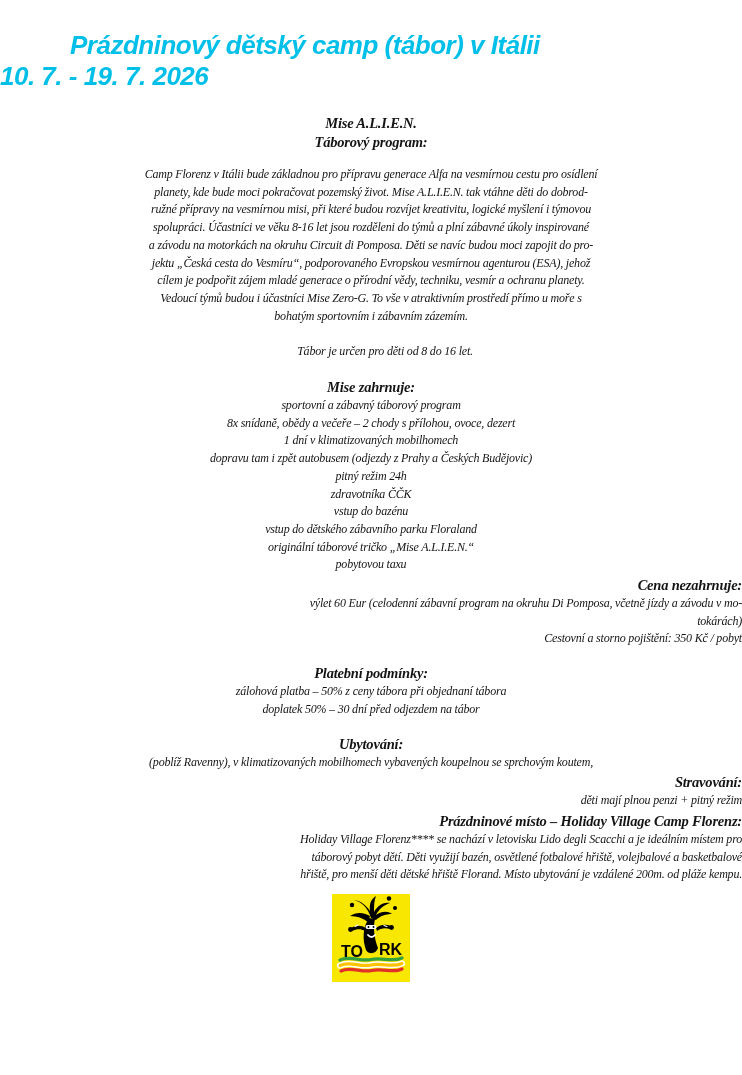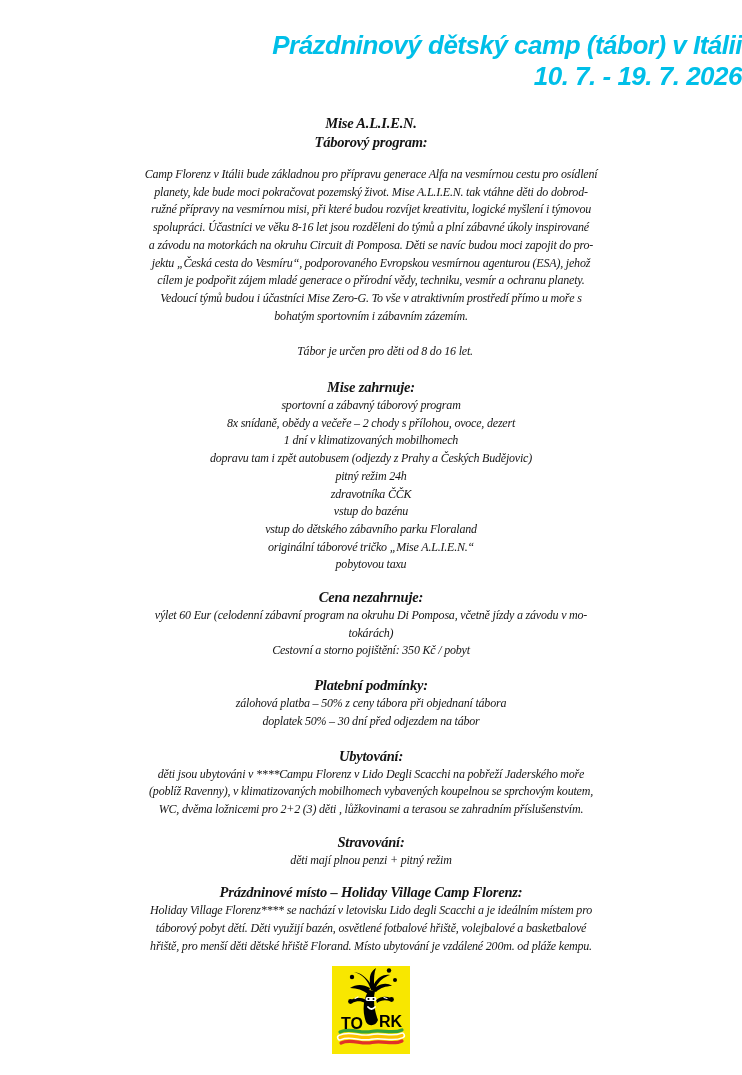--- a/index.html
+++ b/index.html
@@ -10,21 +10,21 @@
     min-height:1075px;
     margin:0 auto;
     background:#ffffff;
     font-family:"Liberation Sans", sans-serif;
     font-style:italic;
     color:#141414;
     overflow:hidden;
   }
   .title-block{
     padding-top:30px;
-    text-align:right;
+    text-align:left;
     color:#00bfe8;
     font-weight:700;
     font-size:26px;
     line-height:31px;
     letter-spacing:-0.5px;
   }
   .title-line1{padding-left:70px;}
   .section{text-align:center;font-family:Liberation Serif, serif;}
   .sec-heading{
     font-weight:700;
@@ -35,21 +35,21 @@
   .line{
     font-size:12px;
     line-height:17.7px;
     letter-spacing:-0.2px;
   }
   .mise-block{margin-top:22px;}
   .paragraph{margin-top:14px;}
   .age-note{margin-top:18px;padding-left:28px;}
   .mt-17{margin-top:17px;}
   .mt-16{margin-top:16px;}
-  .mt-14{margin-top:14px;}
+  .mt-14{margin-top:2px;text-align:right;}
   .logo-wrap{
     margin-top:10px;
     display:flex;
     justify-content:center;
   }
   .logo-wrap svg{display:block;}
 </style>
 </head>
 <body>
 
@@ -103,23 +103,21 @@
   </div>
 
   <div class="section mt-16">
     <div class="sec-heading">Platební podmínky:</div>
     <div class="line">zálohová platba – 50% z ceny tábora při objednaní tábora</div>
     <div class="line">doplatek 50% – 30 dní před odjezdem na tábor</div>
   </div>
 
   <div class="section mt-16">
     <div class="sec-heading">Ubytování:</div>
-    <div class="line">děti jsou ubytováni v ****Campu Florenz v Lido Degli Scacchi na pobřeží Jaderského moře</div>
     <div class="line">(poblíž Ravenny), v klimatizovaných mobilhomech vybavených koupelnou se sprchovým koutem,</div>
-    <div class="line">WC, dvěma ložnicemi pro 2+2 (3) děti , lůžkovinami a terasou se zahradním příslušenstvím.</div>
   </div>
 
   <div class="section mt-14">
     <div class="sec-heading">Stravování:</div>
     <div class="line">děti mají plnou penzi + pitný režim</div>
   </div>
 
   <div class="section mt-14">
     <div class="sec-heading">Prázdninové místo – Holiday Village Camp Florenz:</div>
     <div class="line">Holiday Village Florenz**** se nachází v letovisku Lido degli Scacchi a je ideálním místem pro</div>

